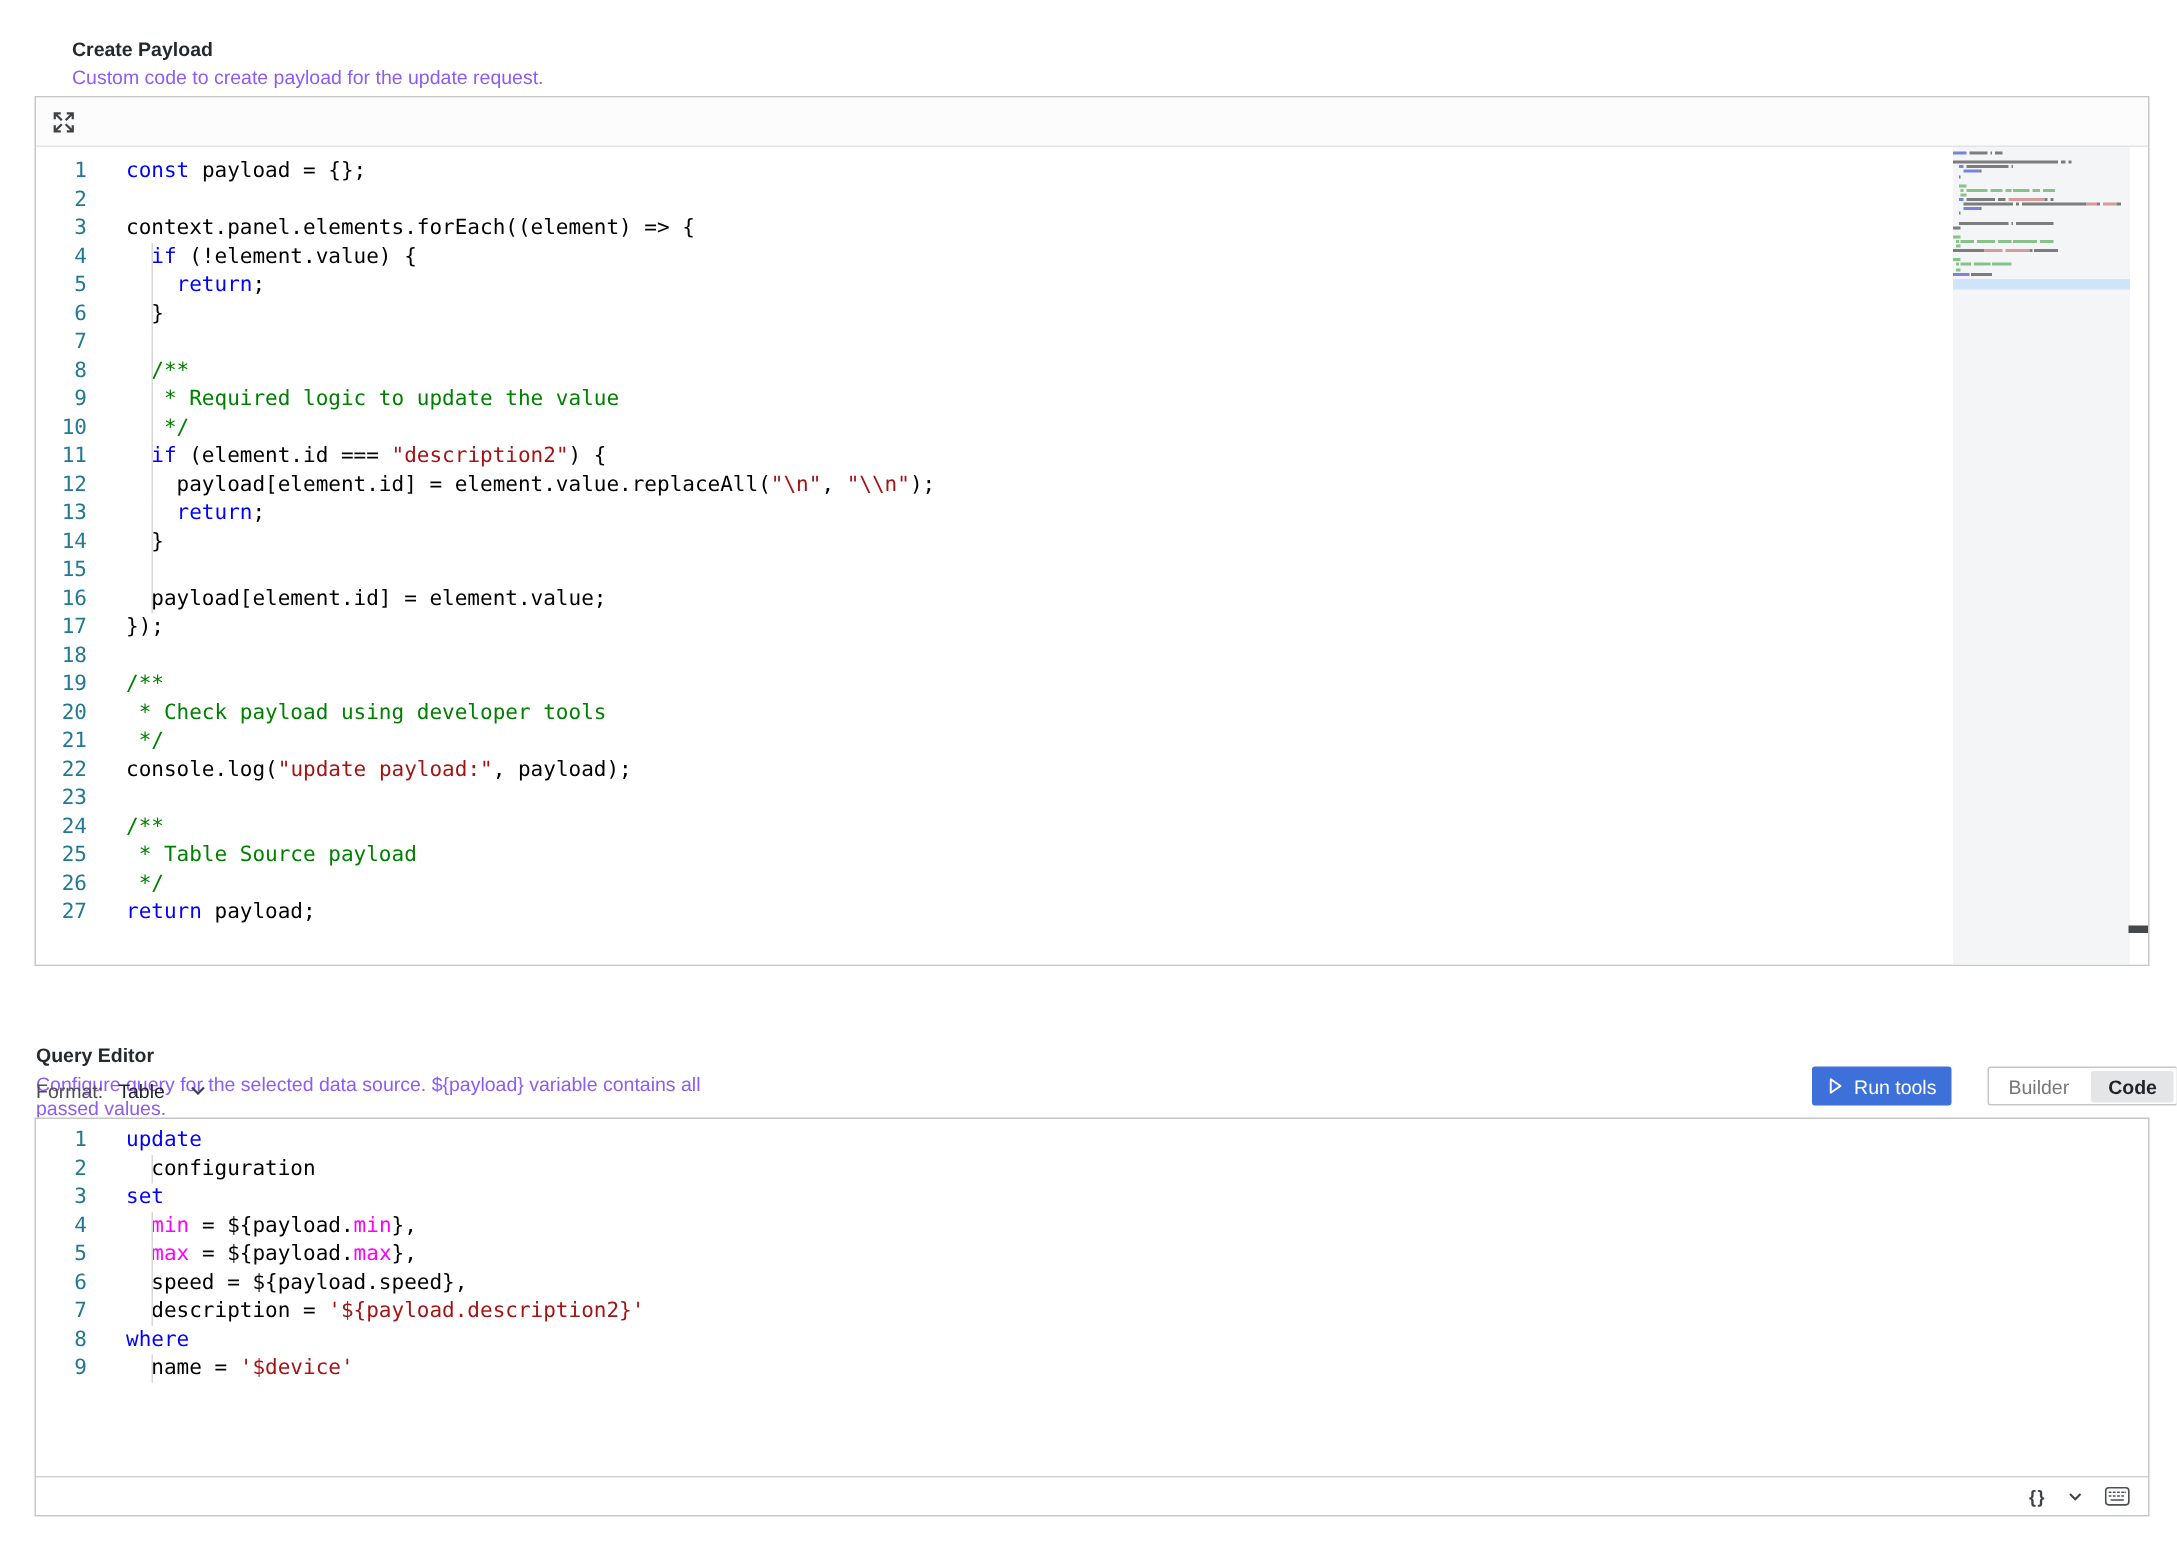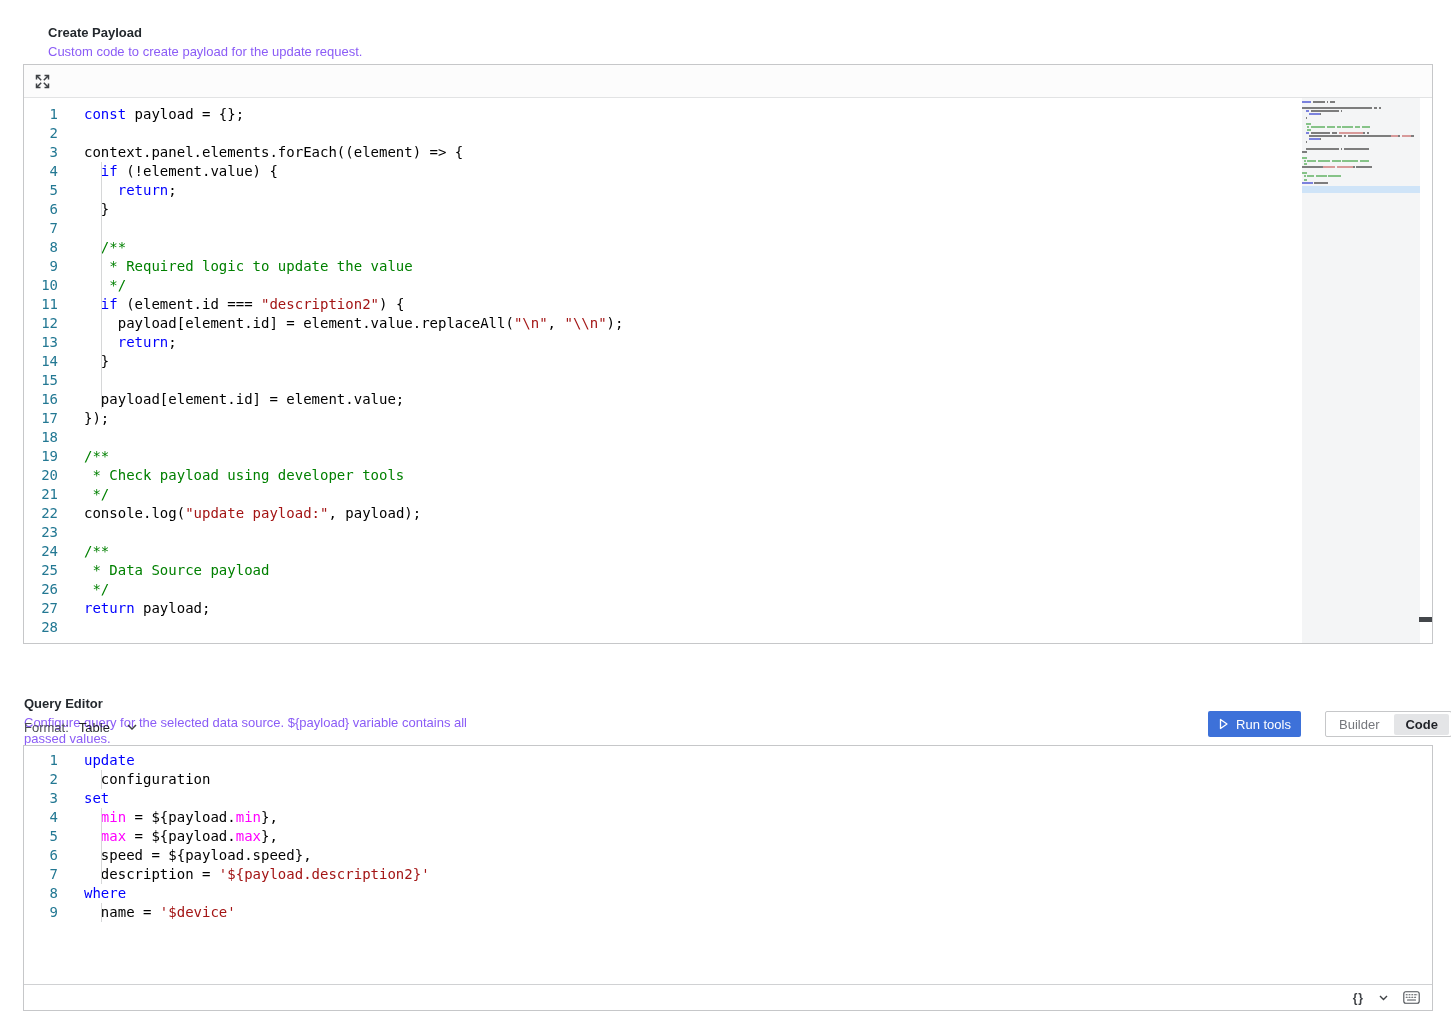--- a/index.html
+++ b/index.html
@@ -117,24 +117,23 @@
       <div class="code-line"><span class="ln">15</span><span class="lt"><span class="guide" style="left: 42.86px;"></span></span></div>
       <div class="code-line"><span class="ln">16</span><span class="lt"><span class="guide" style="left: 42.86px;"></span><span class="tk-d">  payload[element.id] = element.value;</span></span></div>
       <div class="code-line"><span class="ln">17</span><span class="lt"><span class="tk-d">});</span></span></div>
       <div class="code-line"><span class="ln">18</span><span class="lt"></span></div>
       <div class="code-line"><span class="ln">19</span><span class="lt"><span class="tk-c">/**</span></span></div>
       <div class="code-line"><span class="ln">20</span><span class="lt"><span class="tk-c"> * Check payload using developer tools</span></span></div>
       <div class="code-line"><span class="ln">21</span><span class="lt"><span class="tk-c"> */</span></span></div>
       <div class="code-line"><span class="ln">22</span><span class="lt"><span class="tk-d">console.log(</span><span class="tk-s">"update payload:"</span><span class="tk-d">, payload);</span></span></div>
       <div class="code-line"><span class="ln">23</span><span class="lt"></span></div>
       <div class="code-line"><span class="ln">24</span><span class="lt"><span class="tk-c">/**</span></span></div>
-      <div class="code-line"><span class="ln">25</span><span class="lt"><span class="tk-c"> * Data Source payload</span></span></div>
+      <div class="code-line"><span class="ln">25</span><span class="lt"><span class="tk-c"> * Table Source payload</span></span></div>
       <div class="code-line"><span class="ln">26</span><span class="lt"><span class="tk-c"> */</span></span></div>
       <div class="code-line"><span class="ln">27</span><span class="lt"><span class="tk-k">return</span><span class="tk-d"> payload;</span></span></div>
-      <div class="code-line"><span class="ln">28</span><span class="lt"></span></div>
     </div>
   <div class="minimap" id="payload-minimap">
     <span class="mm-hl" id="mm-hl" style="background: rgb(207, 228, 248);"></span>
   <span class="mm-bar mm-k" style="left: 0px; top: 3px; width: 8.75px;"></span>
       <span class="mm-bar mm-d" style="left: 10.5px; top: 3px; width: 12.25px;"></span>
       <span class="mm-bar mm-d" style="left: 24.5px; top: 3px; width: 1.75px;"></span>
       <span class="mm-bar mm-d" style="left: 28px; top: 3px; width: 5.25px;"></span>
       <span class="mm-bar mm-d" style="left: 0px; top: 9.2px; width: 70px;"></span>
       <span class="mm-bar mm-d" style="left: 71.75px; top: 9.2px; width: 3.5px;"></span>
       <span class="mm-bar mm-d" style="left: 77px; top: 9.2px; width: 1.75px;"></span>

